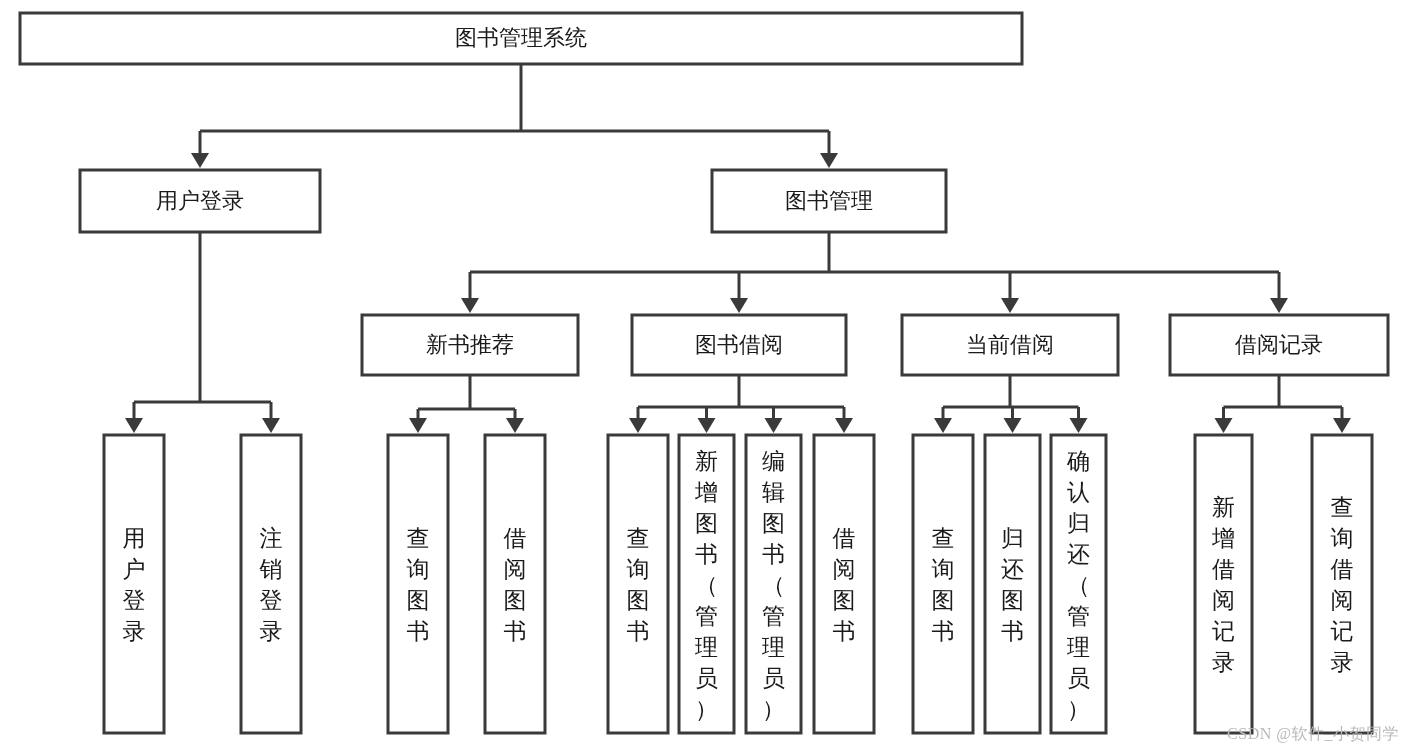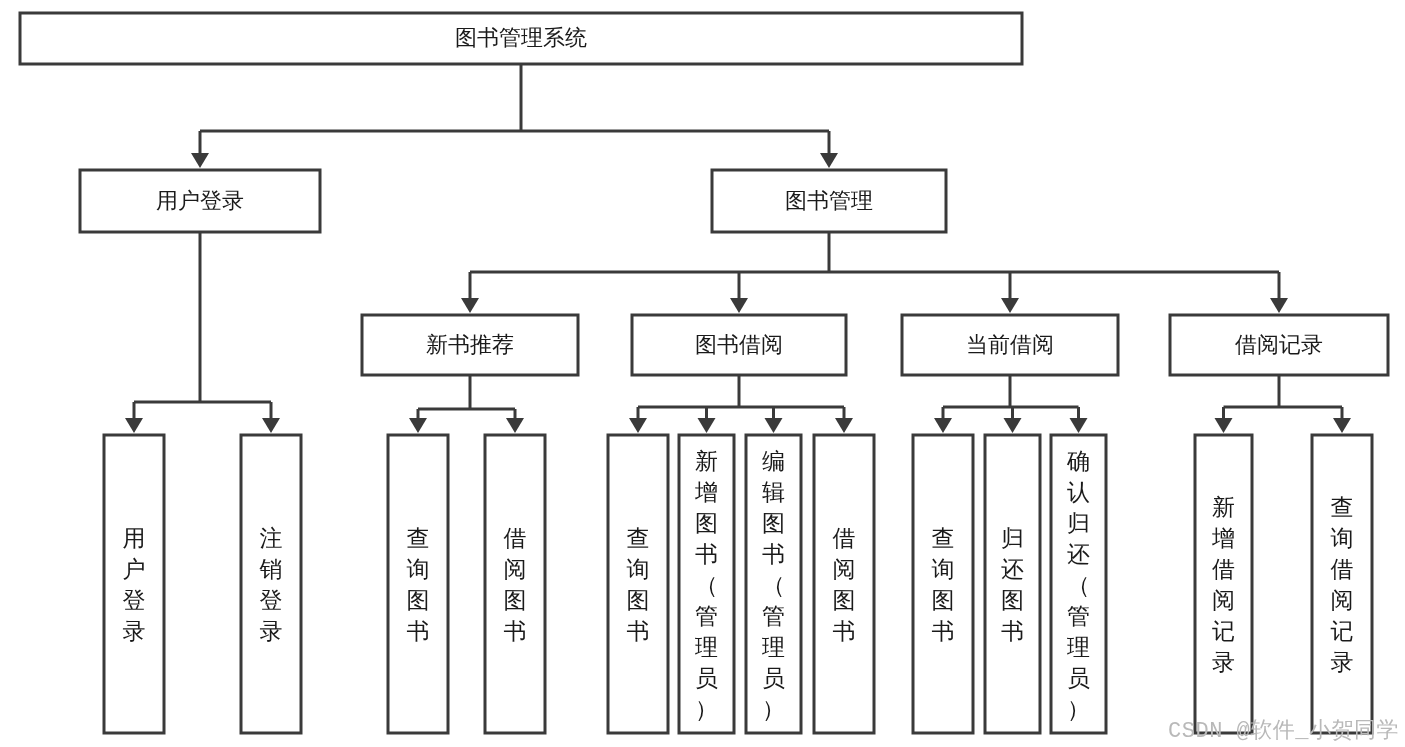--- a/index.html
+++ b/index.html
@@ -51,22 +51,22 @@
   .node-label-v {
     font-family: "Liberation Sans", sans-serif;
     font-size: 23px;
     fill: #1a1a1a;
     text-anchor: middle;
   }
   .watermark {
     position: absolute;
     right: 6px;
     bottom: 2px;
-    font-family: Liberation Mono, monospace;
-    font-size: 22px;
+    font-family: Liberation Serif, serif;
+    font-size: 16px;
     color: #b9b9b9;
     letter-spacing: 0.5px;
     white-space: nowrap;
     user-select: none;
   }
 </style>
 </head>
 <body>
 
 <div id="diagram-root">

